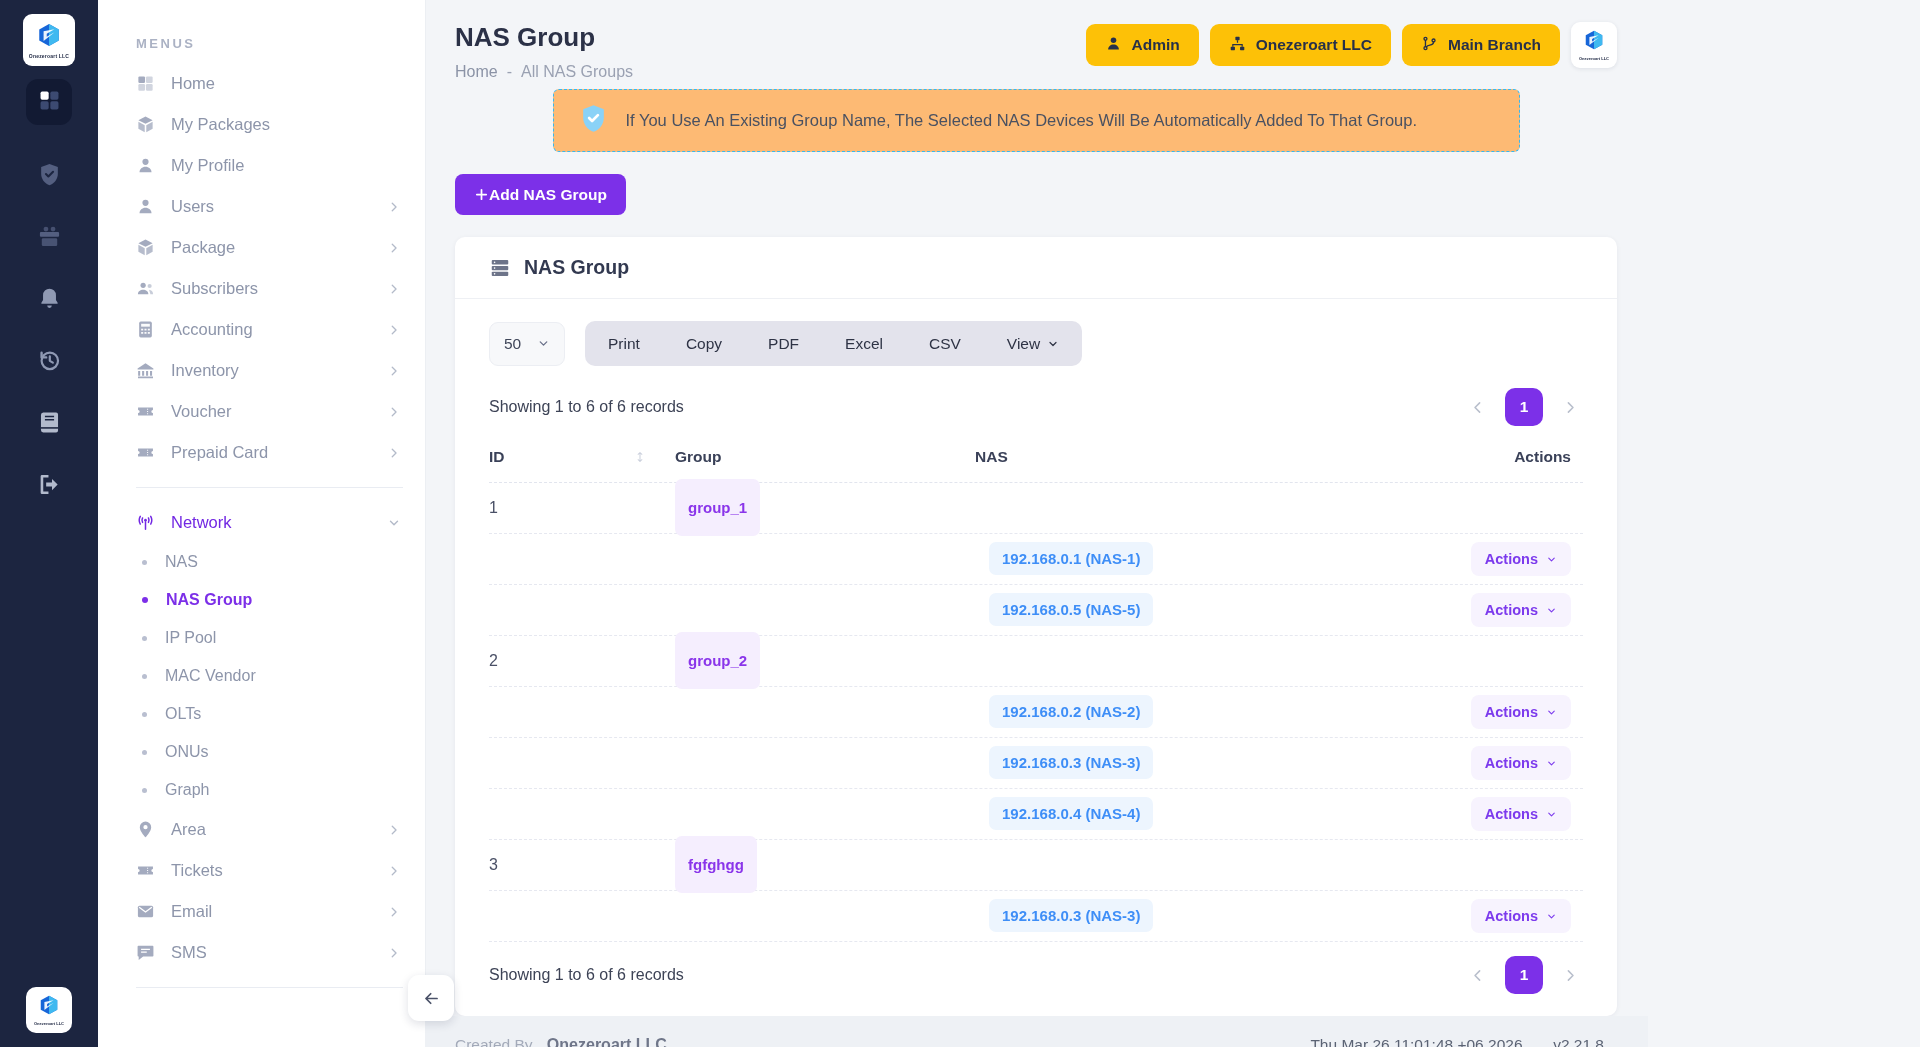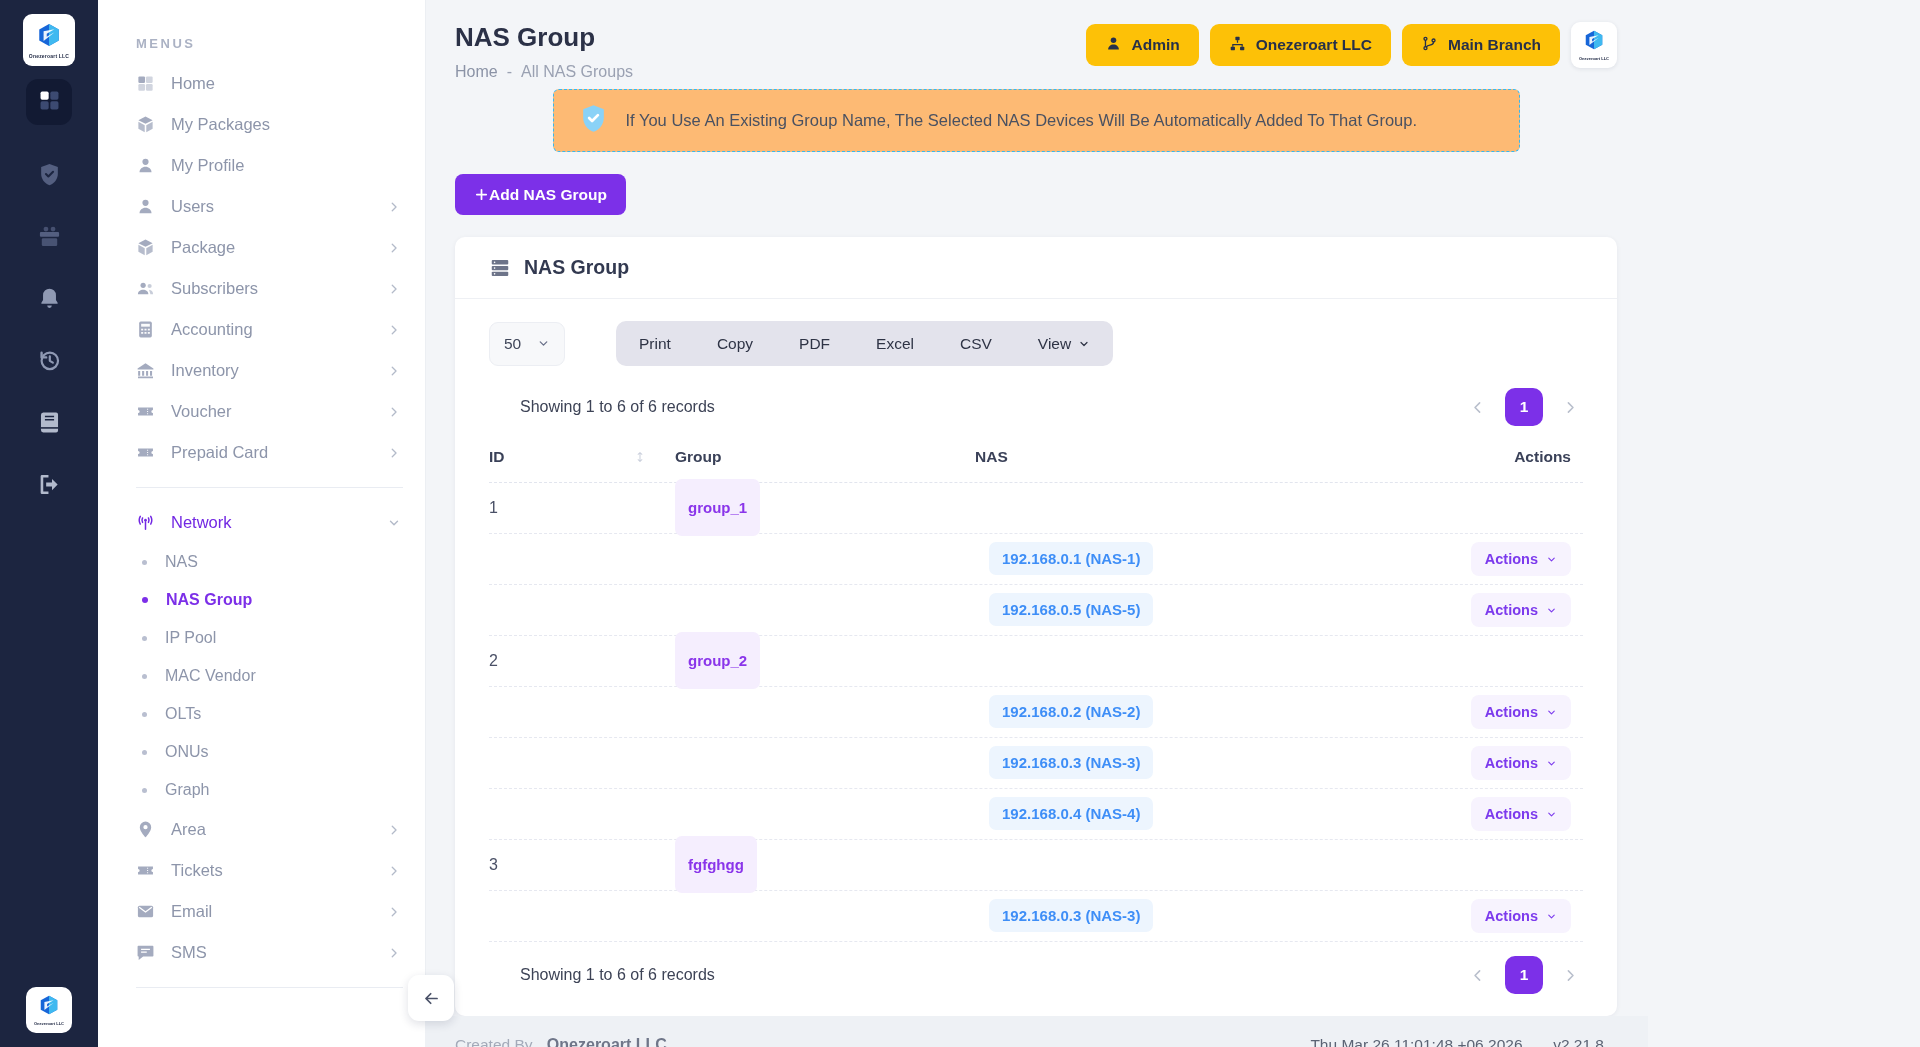--- a/index.html
+++ b/index.html
@@ -58,30 +58,30 @@
 
   .add-btn { background:#7c30e8; color:#fff; border:none; border-radius:8px; height:41px; padding:0 19px; font-family:inherit; font-size:15.5px; font-weight:bold; display:flex; align-items:center; cursor:pointer; margin-bottom:22px; }
   .add-btn svg { width:15px; height:15px; }
 
   
   .card { background:#fff; border-radius:10px; box-shadow:0 1px 5px rgba(20,25,60,.06); padding-bottom:22px; }
   .card-header { height:62px; padding:0 34px; border-bottom:1px solid #eef0f4; display:flex; align-items:center; gap:13px; font-size:19.5px; font-weight:bold; color:#323950; }
   .card-header svg { width:22px; height:22px; color:#6d7489; }
   .card-body { padding:22px 34px 0; }
 
-  .controls { display:flex; align-items:center; gap:51px; margin-bottom:22px; }
+  .controls { display:flex; align-items:center; gap:20px; margin-bottom:22px; }
   .psel { width:76px; height:44px; background:#f7f8fa; border:1px solid #eceef3; border-radius:9px; display:flex; align-items:center; justify-content:space-between; padding:0 14px; font-size:15.5px; color:#3f4659; cursor:pointer; }
   .psel svg { width:13px; height:13px; color:#6a7189; }
   .btn-group { background:#e3e3ec; border-radius:10px; display:flex; overflow:hidden; }
   .btn-group button { background:transparent; border:none; height:45px; padding:0 23px; font-family:inherit; font-size:15.5px; color:#2e3345; cursor:pointer; display:flex; align-items:center; gap:7px; }
   .btn-group button svg { width:12px; height:12px; color:#2e3345; }
 
   .meta-row { display:flex; justify-content:space-between; align-items:center; height:38px; }
   .meta-row.bottom { margin-top:14px; }
-  .showing { font-size:16px; color:#3d4356;margin-left:31px; }
+  .showing { font-size:16px; color:#3d4356; }
   .pager { display:flex; align-items:center; gap:19px; padding-right:4px; }
   .pg-arrow { color:#b9bfcc; display:flex; cursor:pointer; }
   .pg-arrow svg { width:17px; height:17px; }
   .pg-num { width:38px; height:38px; border-radius:10px; background:#7c30e8; color:#fff; display:flex; align-items:center; justify-content:center; font-size:15.5px; font-weight:bold; cursor:pointer; }
 
   .tbl { margin-top:22px; }
   .thead { display:grid; grid-template-columns:186px 300px 1fr 150px; align-items:center; padding-bottom:16px; border-bottom:1px dashed #e2e5ee; font-size:15.5px; font-weight:bold; color:#3a4158; }
   .th-id { display:flex; justify-content:space-between; align-items:center; }
   .sort-ic { color:#ccd1dd; display:flex; margin-right:28px; cursor:pointer; }
   .sort-ic svg { width:14px; height:14px; }

